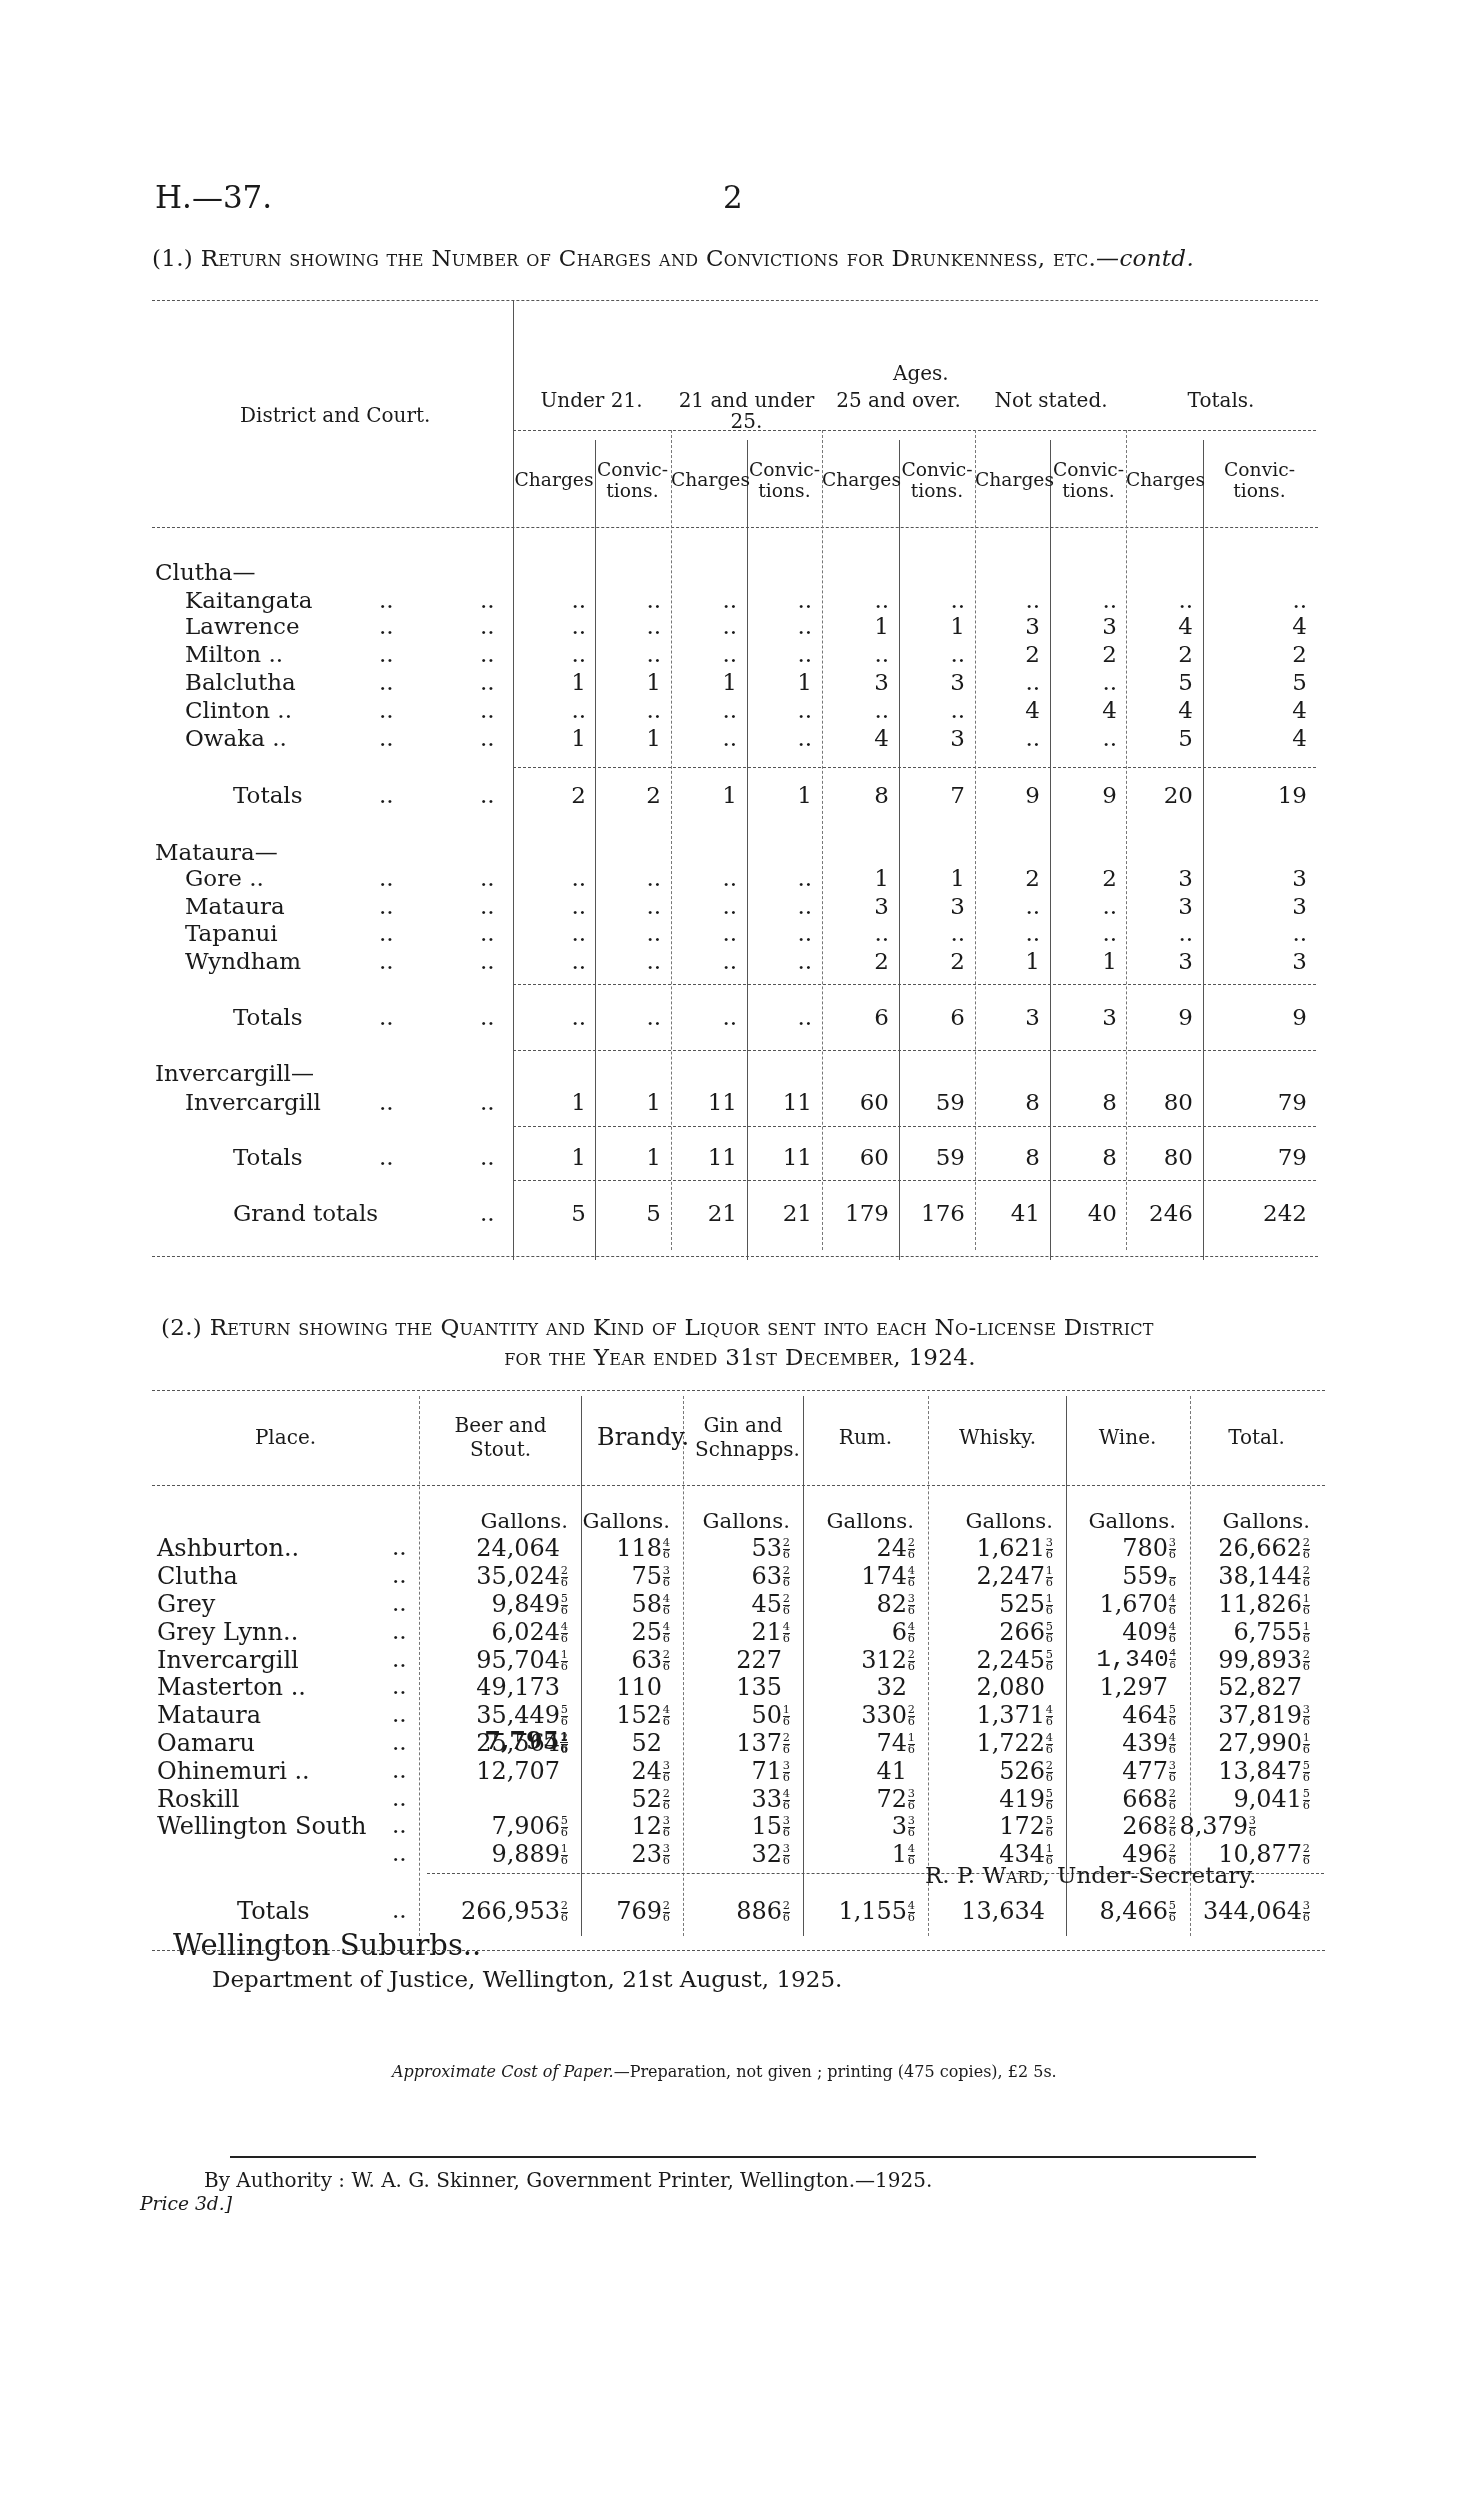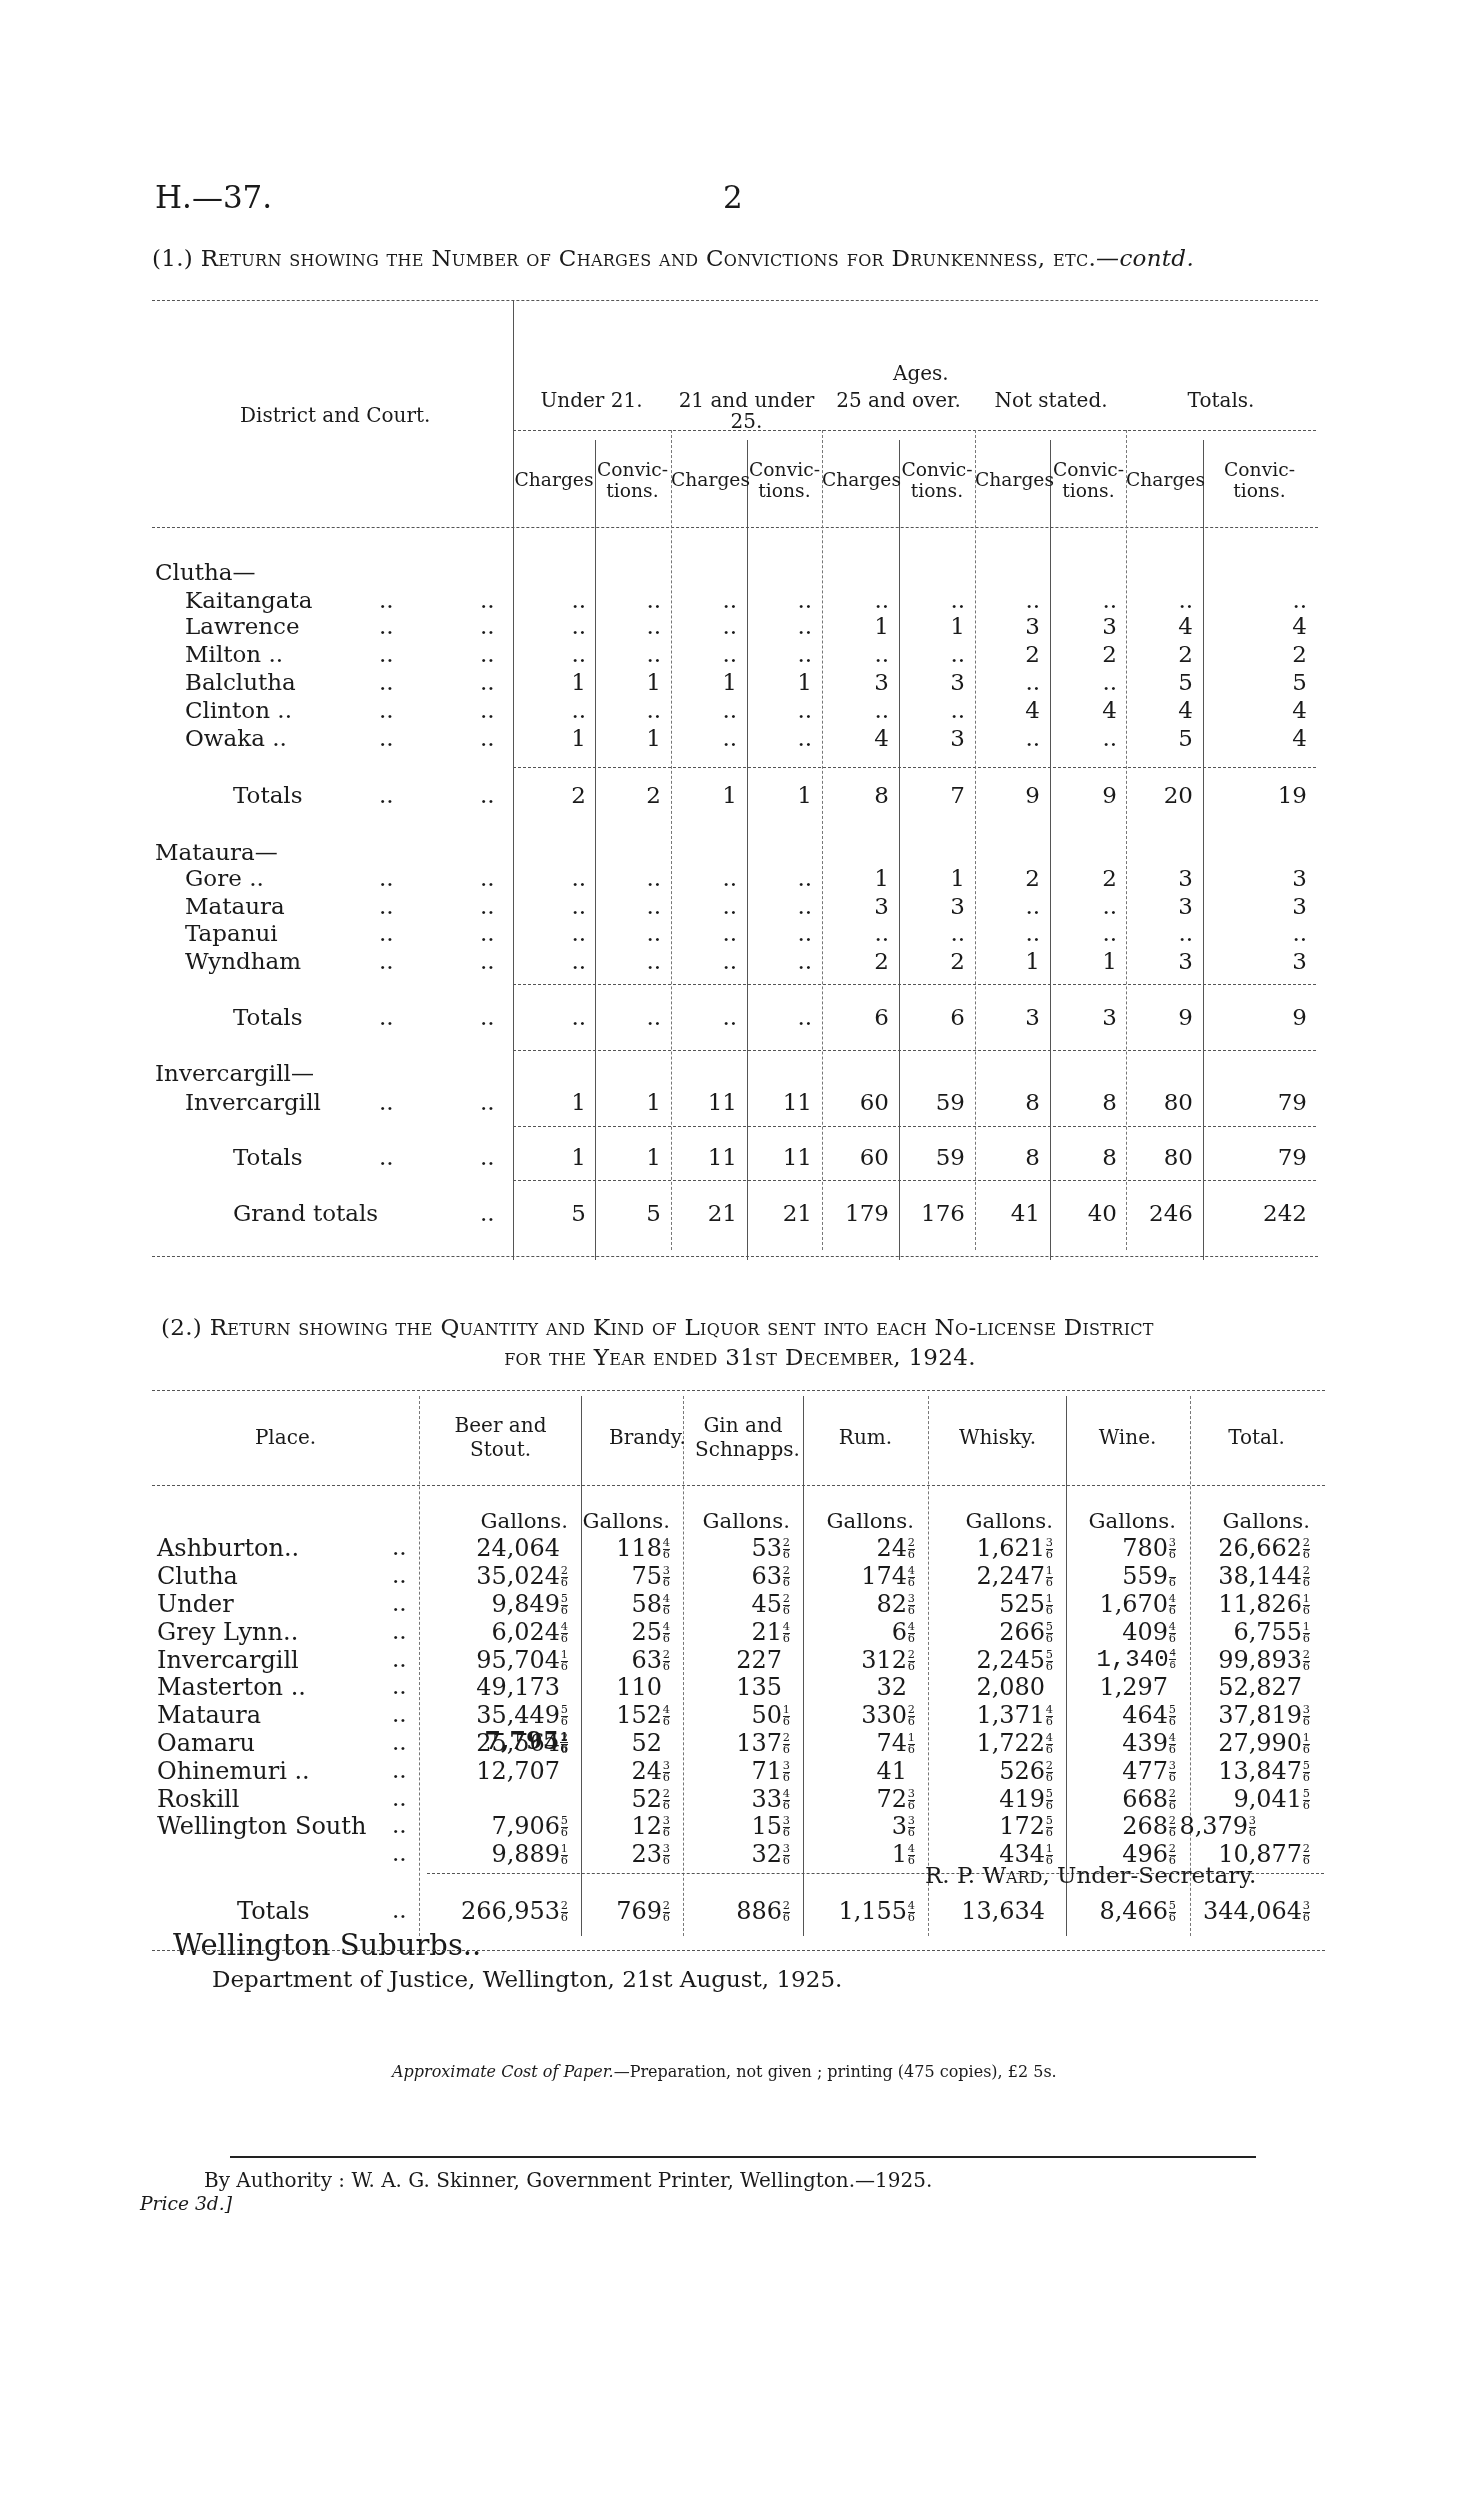--- a/index.html
+++ b/index.html
@@ -301,21 +301,21 @@
     <div class="hline" style="left:152px;top:1485px;width:1173px;"></div>
     <div class="vline dash" style="left:419px;top:1396px;height:540px;"></div>
     <div class="vline" style="left:581px;top:1396px;height:540px;"></div>
     <div class="vline dash" style="left:683px;top:1396px;height:540px;"></div>
     <div class="vline" style="left:803px;top:1396px;height:540px;"></div>
     <div class="vline dash" style="left:928px;top:1396px;height:540px;"></div>
     <div class="vline" style="left:1066px;top:1396px;height:540px;"></div>
     <div class="vline dash" style="left:1190px;top:1396px;height:540px;"></div>
     <div class="hc" style="left:152px;top:1425px;width:267px;font-size:20px;white-space:normal;line-height:24px;padding:0 12px;box-sizing:border-box;">Place.</div>
     <div class="hc" style="left:419px;top:1413px;width:163px;font-size:20px;white-space:normal;line-height:24px;padding:0 12px;box-sizing:border-box;">Beer and Stout.</div>
-    <div class="hc" style="left:581px;top:1425px;width:102px;font-size:20px;white-space:normal;line-height:24px;padding:0 28px;box-sizing:border-box;">Brandy.</div>
+    <div class="hc" style="left:581px;top:1425px;width:102px;font-size:24px;white-space:normal;line-height:24px;padding:0 16px;box-sizing:border-box;">Brandy.</div>
     <div class="hc" style="left:683px;top:1413px;width:120px;font-size:20px;white-space:normal;line-height:24px;padding:0 12px;box-sizing:border-box;">Gin and Schnapps.</div>
     <div class="hc" style="left:803px;top:1425px;width:125px;font-size:20px;white-space:normal;line-height:24px;padding:0 12px;box-sizing:border-box;">Rum.</div>
     <div class="hc" style="left:928px;top:1425px;width:139px;font-size:20px;white-space:normal;line-height:24px;padding:0 12px;box-sizing:border-box;">Whisky.</div>
     <div class="hc" style="left:1066px;top:1425px;width:123px;font-size:20px;white-space:normal;line-height:24px;padding:0 12px;box-sizing:border-box;">Wine.</div>
     <div class="hc" style="left:1190px;top:1425px;width:133px;font-size:20px;white-space:normal;line-height:24px;padding:0 12px;box-sizing:border-box;">Total.</div>
     <div class="t2cell" style="left:419px;width:149px;text-align:right;top:1508px;font-size:21.3px;">Gallons.</div>
     <div class="t2cell" style="left:581px;width:89px;text-align:right;top:1508px;font-size:21.3px;">Gallons.</div>
     <div class="t2cell" style="left:683px;width:107px;text-align:right;top:1508px;font-size:21.3px;">Gallons.</div>
     <div class="t2cell" style="left:803px;width:111px;text-align:right;top:1508px;font-size:21.3px;">Gallons.</div>
     <div class="t2cell" style="left:928px;width:125px;text-align:right;top:1508px;font-size:21.3px;">Gallons.</div>
@@ -332,21 +332,21 @@
     <div class="t2cell" style="left:1150px;width:160px;text-align:right;top:1534px;"><span>26,662</span><span class="frac"><span class="n">2</span><span class="d">6</span></span></div>
     <div class="lbl" style="left:157px;top:1562px;font-size:24px;">Clutha</div>
     <div class="dots" style="left:392px;top:1562px;">..</div>
     <div class="t2cell" style="left:408px;width:160px;text-align:right;top:1562px;"><span>35,024</span><span class="frac"><span class="n">2</span><span class="d">6</span></span></div>
     <div class="t2cell" style="left:510px;width:160px;text-align:right;top:1562px;"><span>75</span><span class="frac"><span class="n">3</span><span class="d">6</span></span></div>
     <div class="t2cell" style="left:630px;width:160px;text-align:right;top:1562px;"><span>63</span><span class="frac"><span class="n">2</span><span class="d">6</span></span></div>
     <div class="t2cell" style="left:755px;width:160px;text-align:right;top:1562px;"><span>174</span><span class="frac"><span class="n">4</span><span class="d">6</span></span></div>
     <div class="t2cell" style="left:893px;width:160px;text-align:right;top:1562px;"><span>2,247</span><span class="frac"><span class="n">1</span><span class="d">6</span></span></div>
     <div class="t2cell" style="left:1016px;width:160px;text-align:right;top:1562px;"><span>559</span><span class="frac"><span class="n">&nbsp;</span><span class="d">6</span></span></div>
     <div class="t2cell" style="left:1150px;width:160px;text-align:right;top:1562px;"><span>38,144</span><span class="frac"><span class="n">2</span><span class="d">6</span></span></div>
-    <div class="lbl" style="left:157px;top:1590px;font-size:24px;">Under</div>
+    <div class="lbl" style="left:157px;top:1590px;font-size:24px;">Grey</div>
     <div class="dots" style="left:392px;top:1590px;">..</div>
     <div class="t2cell" style="left:408px;width:160px;text-align:right;top:1590px;"><span>9,849</span><span class="frac"><span class="n">5</span><span class="d">6</span></span></div>
     <div class="t2cell" style="left:510px;width:160px;text-align:right;top:1590px;"><span>58</span><span class="frac"><span class="n">4</span><span class="d">6</span></span></div>
     <div class="t2cell" style="left:630px;width:160px;text-align:right;top:1590px;"><span>45</span><span class="frac"><span class="n">2</span><span class="d">6</span></span></div>
     <div class="t2cell" style="left:755px;width:160px;text-align:right;top:1590px;"><span>82</span><span class="frac"><span class="n">3</span><span class="d">6</span></span></div>
     <div class="t2cell" style="left:893px;width:160px;text-align:right;top:1590px;"><span>525</span><span class="frac"><span class="n">1</span><span class="d">6</span></span></div>
     <div class="t2cell" style="left:1016px;width:160px;text-align:right;top:1590px;"><span>1,670</span><span class="frac"><span class="n">4</span><span class="d">6</span></span></div>
     <div class="t2cell" style="left:1150px;width:160px;text-align:right;top:1590px;"><span>11,826</span><span class="frac"><span class="n">1</span><span class="d">6</span></span></div>
     <div class="lbl" style="left:157px;top:1618px;font-size:24px;">Grey Lynn..</div>
     <div class="dots" style="left:392px;top:1618px;">..</div>

